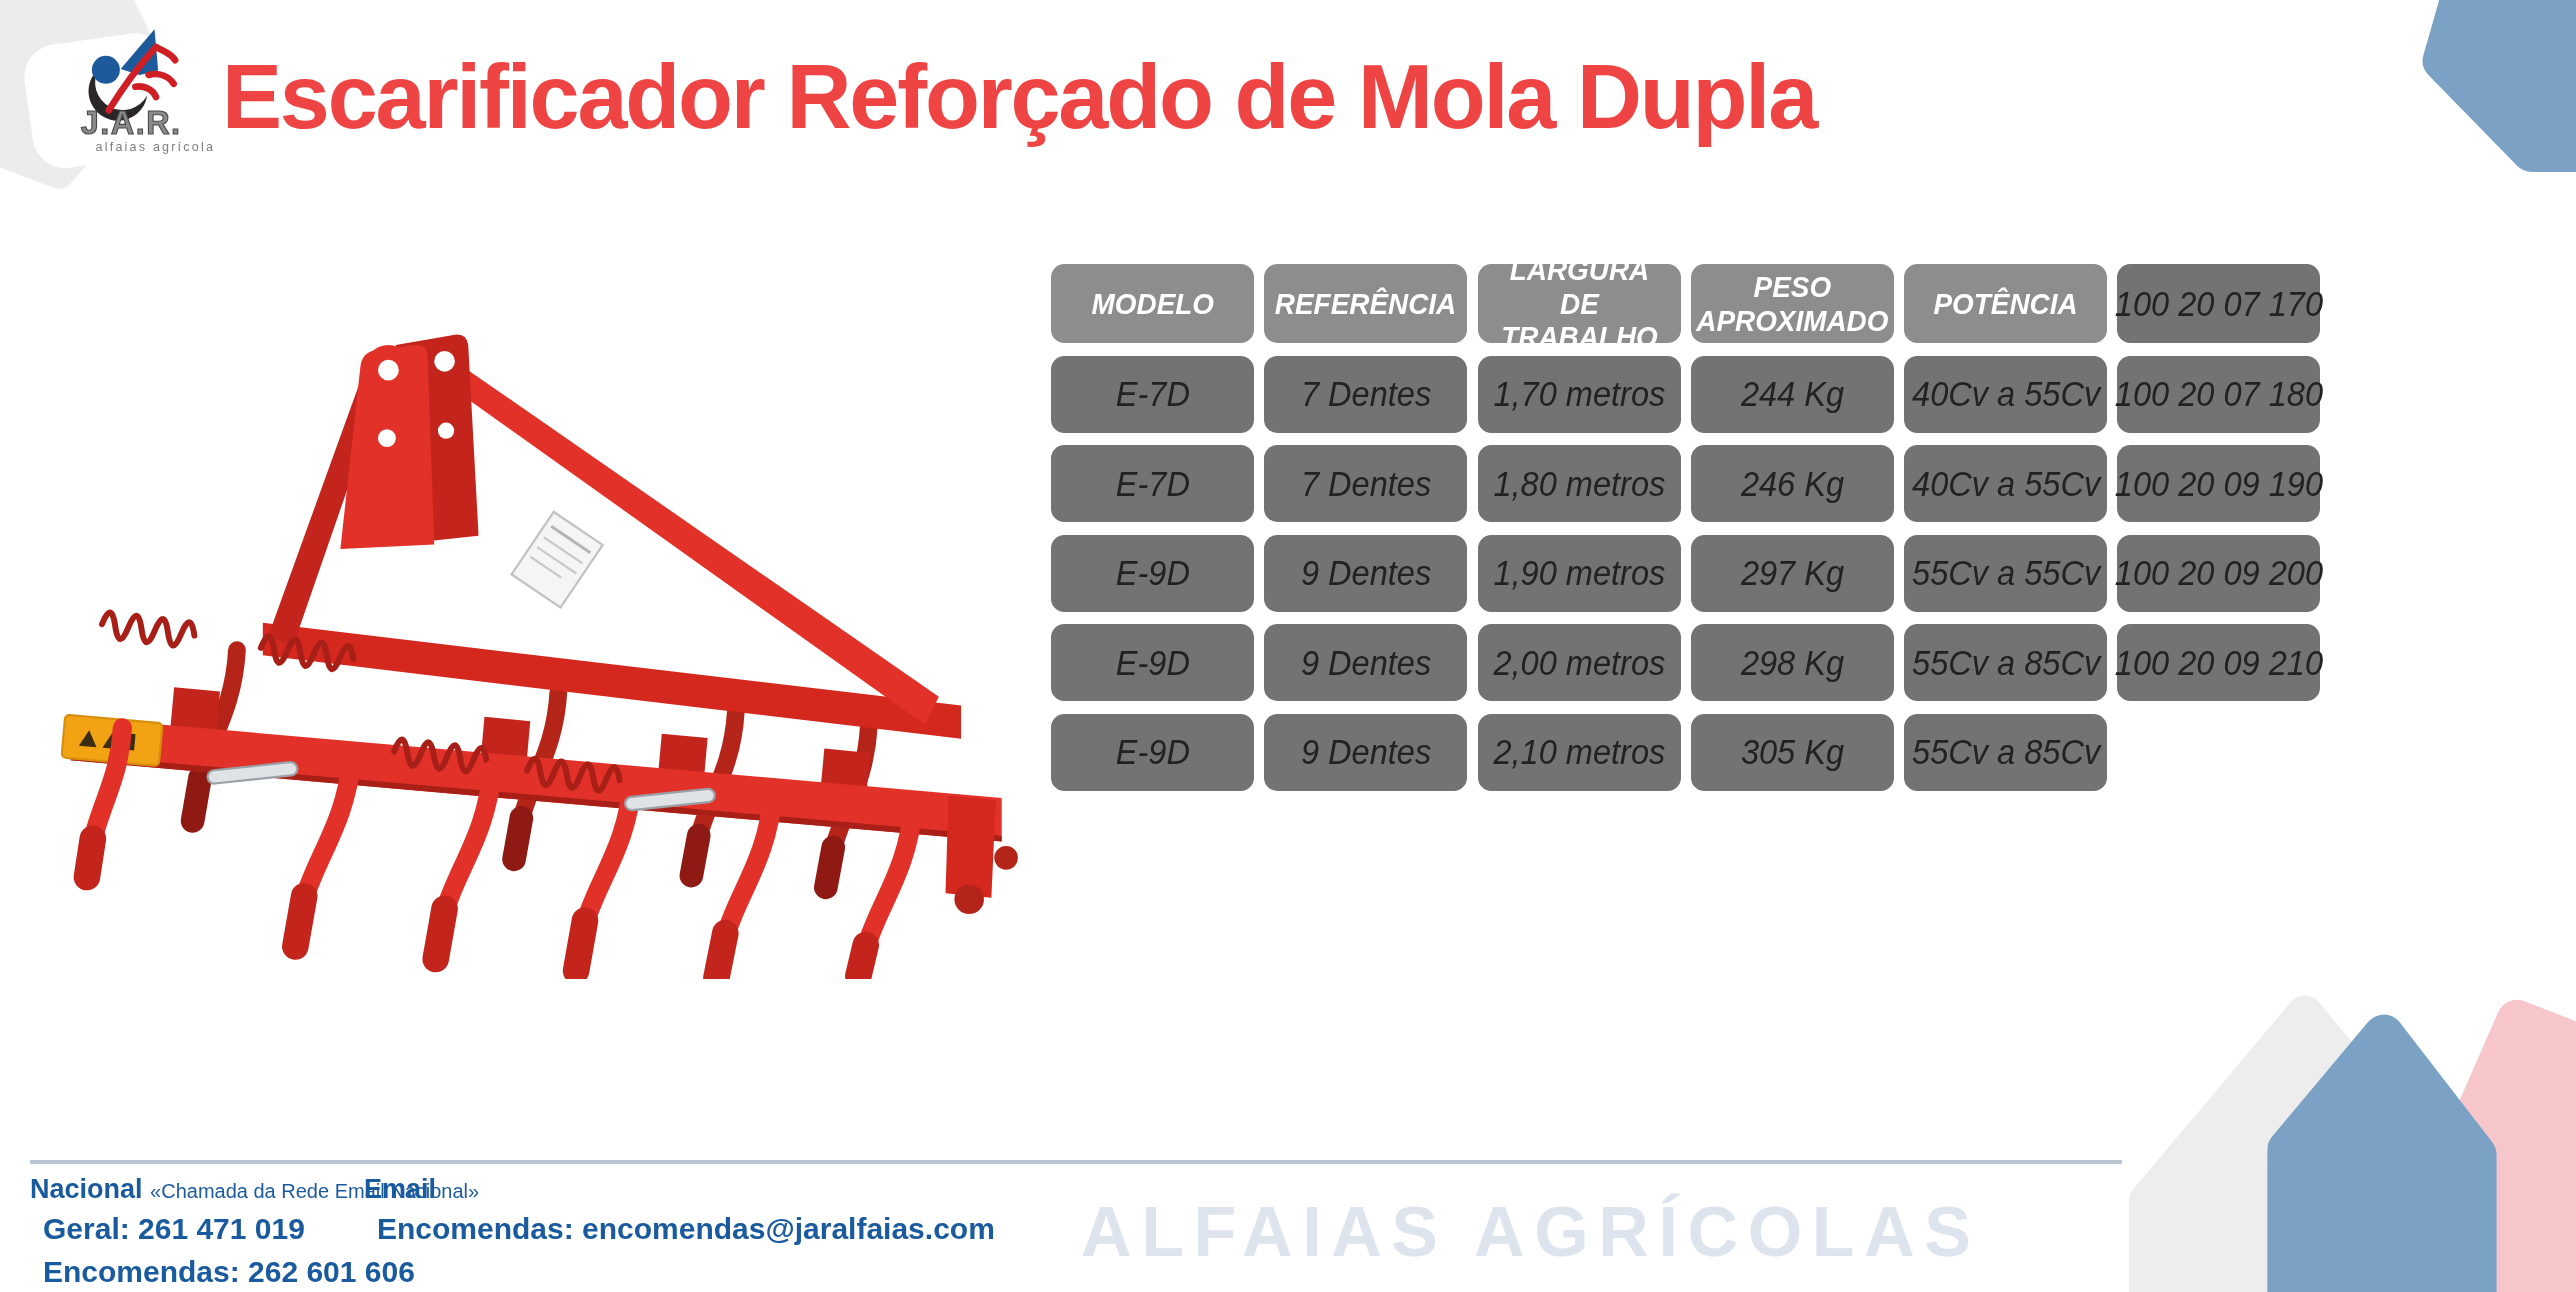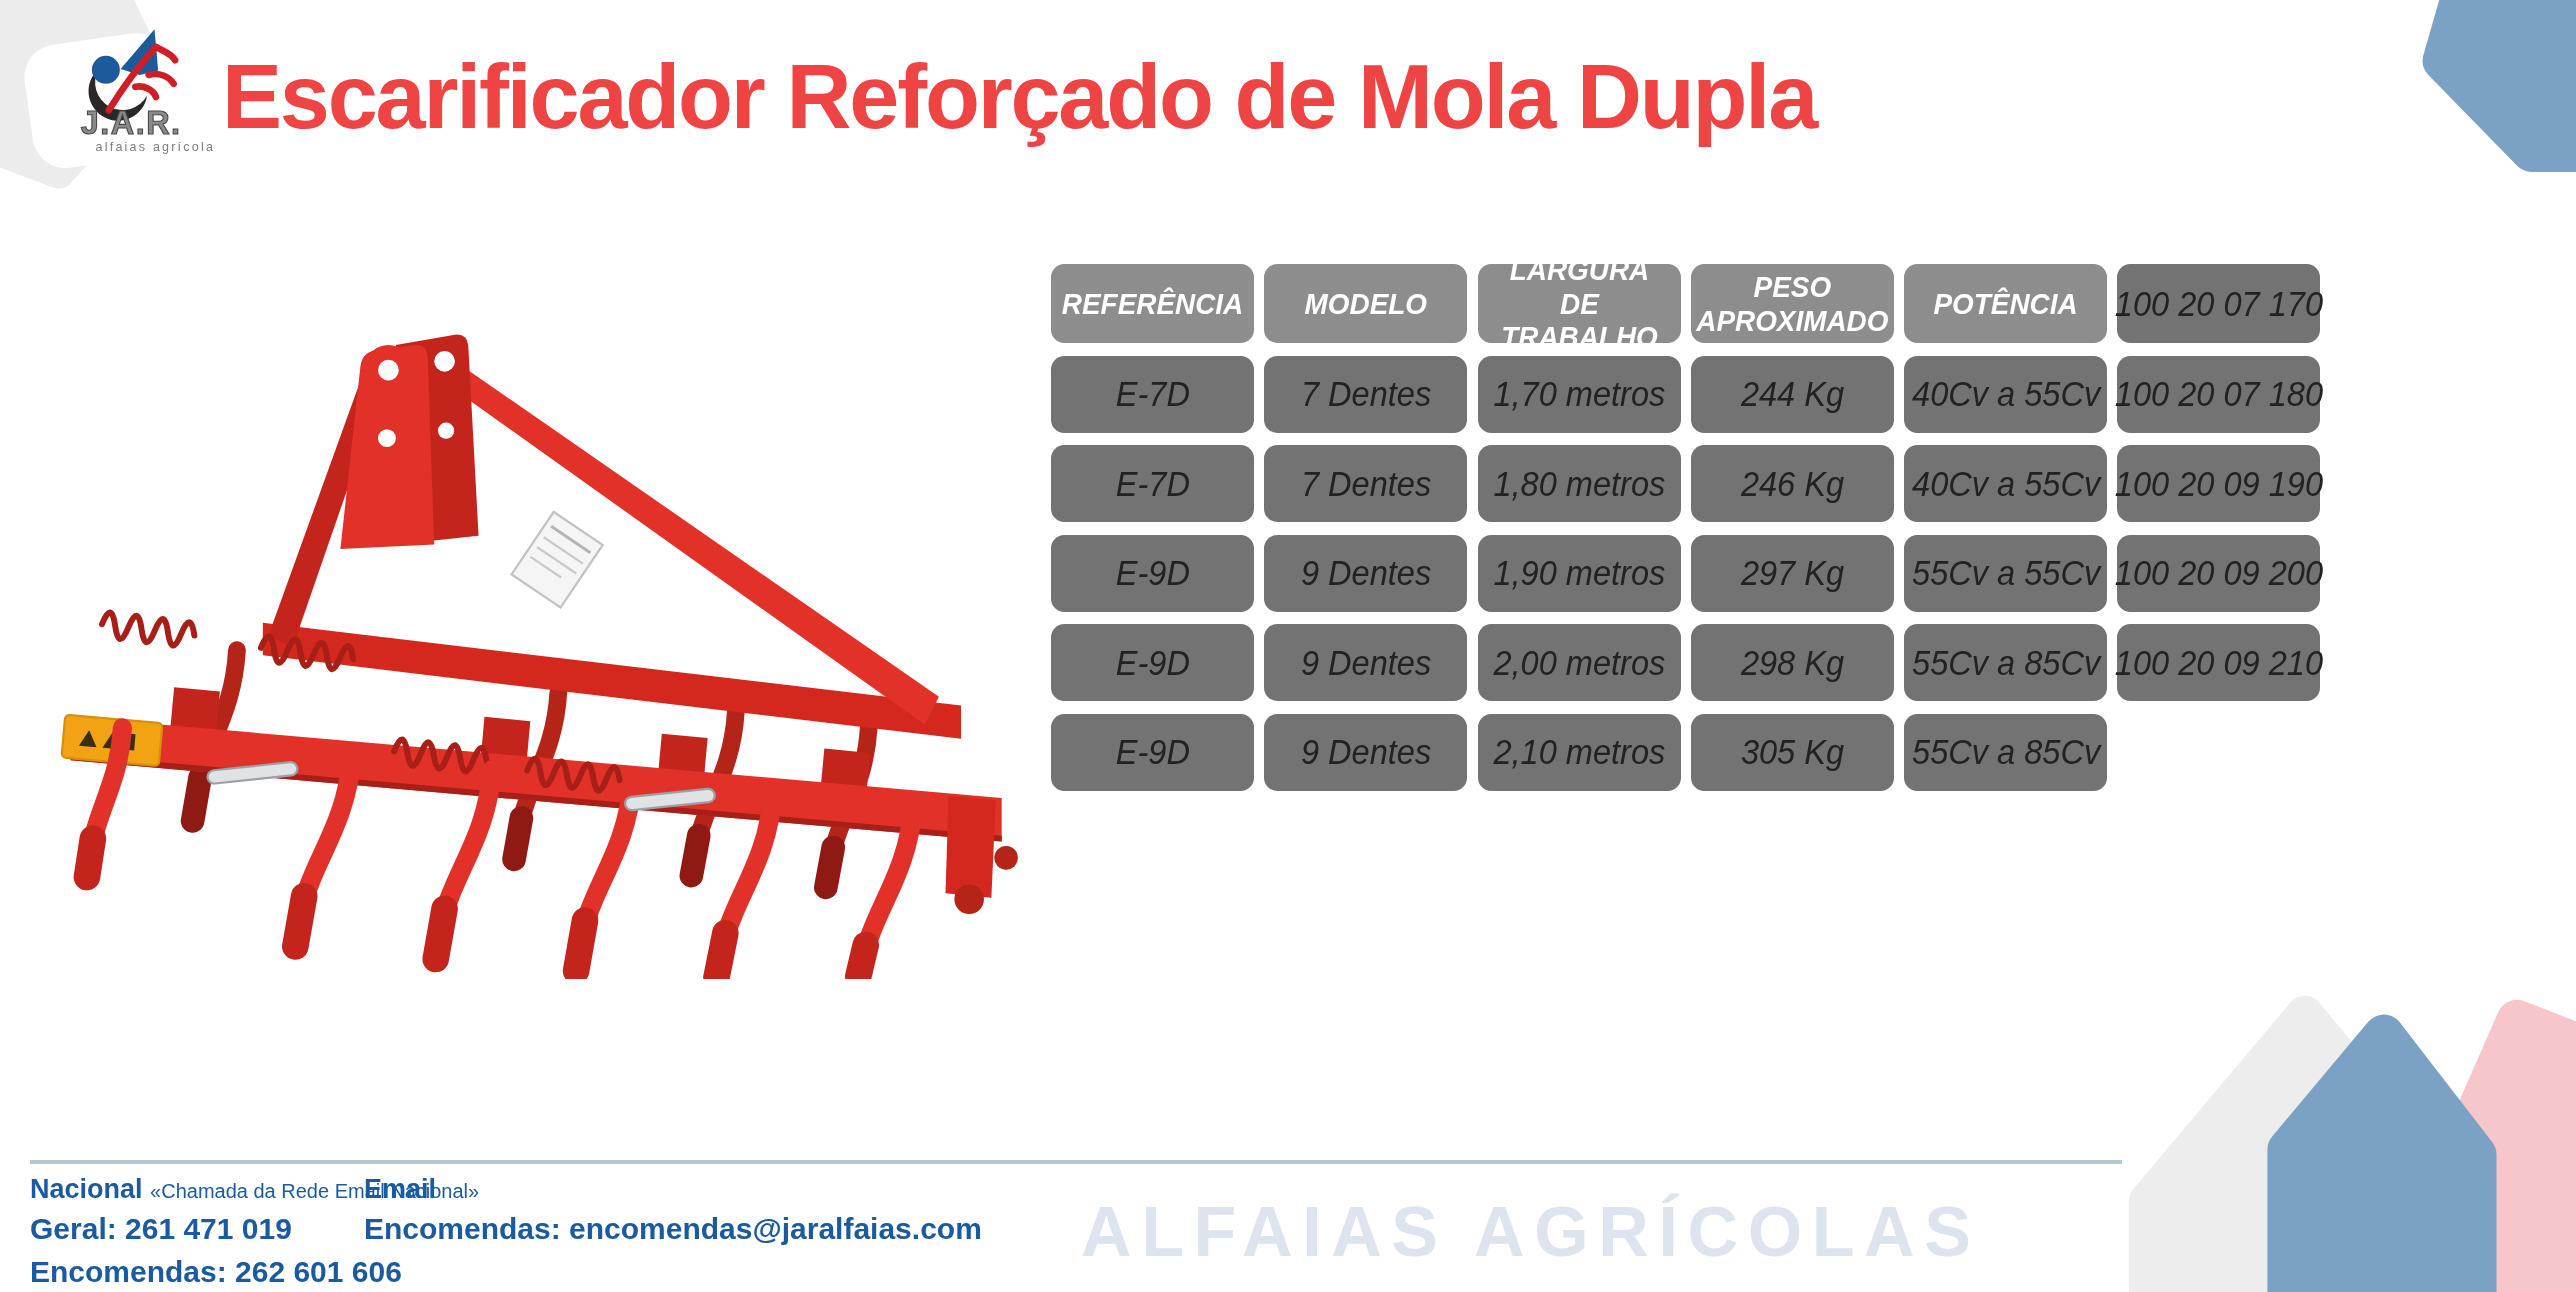--- a/index.html
+++ b/index.html
@@ -48,21 +48,21 @@
   .machine-wrap{position:absolute;left:41px;top:314px;width:983px;height:665px;}
 
   
   .footer-divider{
     position:absolute;left:30px;top:1160px;width:2092px;height:4.4px;
     background:#b9c5d1;
   }
   .footer-col{position:absolute;color:#1a5a9e;}
   .footer-col .label-line{font-size:27px;font-weight:bold;margin:0 0 7.4px 0;white-space:nowrap;}
   .footer-col .label-line .note{font-size:20px;font-weight:normal;}
-  .footer-col .data-line{font-size:30px;font-weight:bold;margin:0 0 9px 0;white-space:nowrap;}
+  .footer-col .data-line{font-size:30px;font-weight:bold;margin:0 0 9px 13px;white-space:nowrap;}
   #footer-phones{left:30px;top:1174px;}
   #footer-emails{left:364px;top:1174px;}
   .watermark{
     position:absolute;left:1081px;top:1192px;
     font-size:70px;font-weight:bold;letter-spacing:9.6px;
     color:#dde4ee;white-space:nowrap;
   }
 </style>
 </head>
 <body>
@@ -185,24 +185,24 @@
       </g>
 
       <path d="M1228,652 L1292,658 L1286,790 L1224,784 Z" fill="#d4271e"></path>
       <circle cx="1256" cy="792" r="20" fill="#b52419"></circle>
       <circle cx="1306" cy="736" r="16" fill="#b52419"></circle>
     </svg>
   </div>
 
   <div class="spec-table">
     <div class="th">
+        <span class="cell-text">MODELO</span>
+      </div>
+    <div class="th">
         <span class="cell-text">REFERÊNCIA</span>
-      </div>
-    <div class="th">
-        <span class="cell-text">MODELO</span>
       </div>
     <div class="th">
         <span class="cell-text">LARGURA
 DE TRABALHO</span>
       </div>
     <div class="th">
         <span class="cell-text">PESO
 APROXIMADO</span>
       </div>
     <div class="th">

